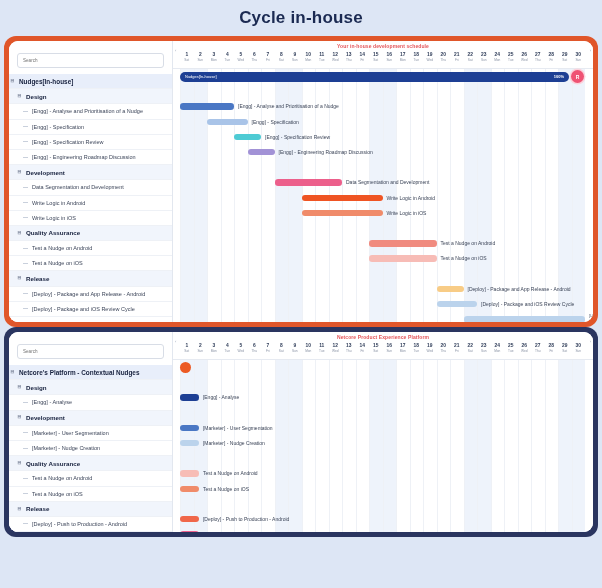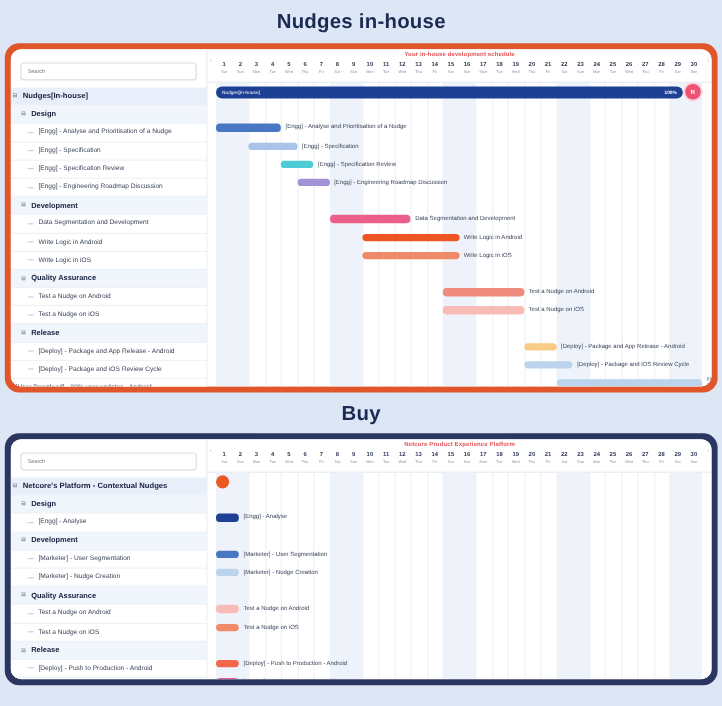--- a/index.html
+++ b/index.html
@@ -189,21 +189,21 @@
     border-radius: 50%;
     background: #ec5a24;
     top: 2px;
   }
 </style>
 </head>
 <body>
 
 <div class="slide">
 
-  <div class="section-title title-top">Nudges in-house</div>
+  <div class="section-title title-top">Cycle in-house</div>
 
   <div class="panel panel-orange">
     <div class="panel-inner">
       <div class="tasklist">
         <div class="search-wrap">
           <input class="search-input" type="text" placeholder="Search" style="">
         </div>
         <div id="rows0">
             <div class="row lvl0">
               <span class="toggle">⊟</span>
@@ -484,21 +484,20 @@
             </div>
             <div class="barrow" style="top: 243.2px;">
               <div class="bar" style="left: 290.5px; width: 121.5px; background: rgb(187, 211, 236);"></div>
               <div class="barlabel wrap" style="left: 416px;">[User Download] - Android</div>
             </div>
           </div>
       </div>
     </div>
   </div>
 
-  <div class="section-title title-bot">Buy</div>
 
   <div class="panel panel-navy">
     <div class="panel-inner">
       <div class="tasklist">
         <div class="search-wrap">
           <input class="search-input" type="text" placeholder="Search" style="">
         </div>
         <div id="rows1">
             <div class="row lvl0">
               <span class="toggle">⊟</span>

